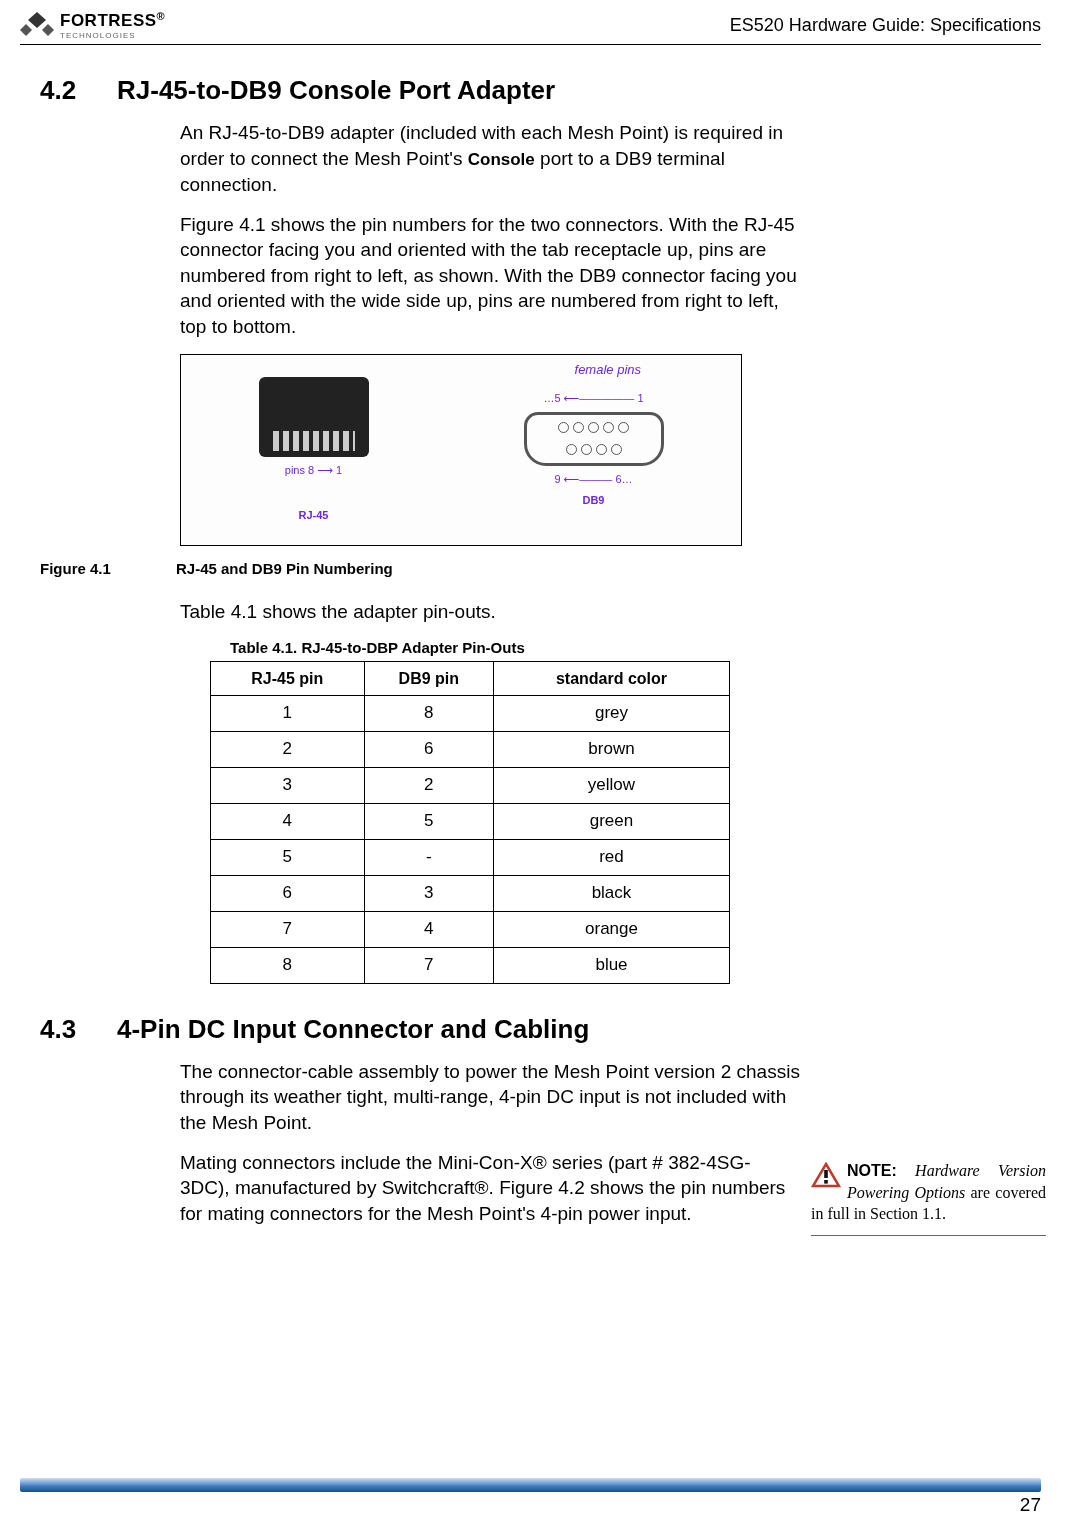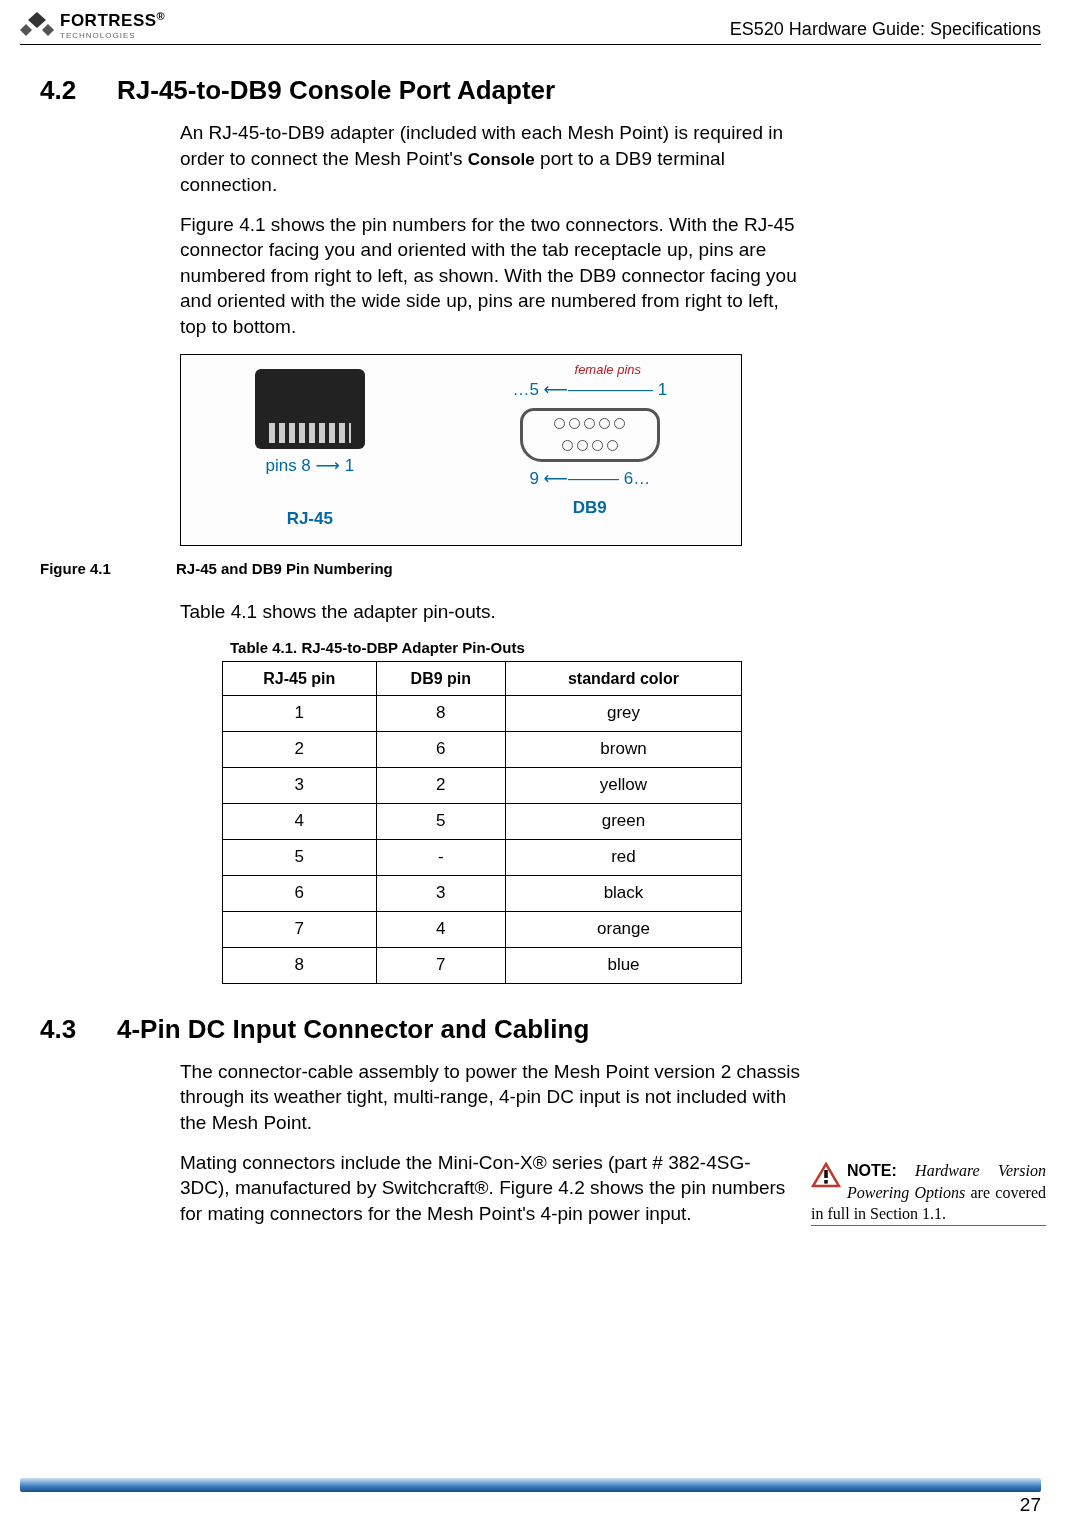--- a/index.html
+++ b/index.html
@@ -12,21 +12,21 @@
   }
   .page {
     width: 1091px;
     height: 1522px;
     position: relative;
     box-sizing: border-box;
     padding: 10px 50px 40px 20px;
   }
   .header-row {
     display: flex;
-    align-items: flex-end;
+    align-items: center;
     justify-content: space-between;
     border-bottom: 1px solid #000;
     padding-bottom: 4px;
     margin-bottom: 28px;
   }
   .logo {
     display: flex;
     align-items: center;
     gap: 6px;
   }
@@ -88,21 +88,21 @@
     font-family: Liberation Sans, sans-serif;
     font-weight: 700;
     font-size: 15px;
     text-align: left;
     margin: 12px auto 2px auto;
     width: 520px;
   }
   table.pinouts {
     border-collapse: collapse;
     width: 520px;
-    margin: 0 0 0 42px;
+    margin: 0 0 0 30px;
     font-size: 17px;
   }
   table.pinouts th, table.pinouts td {
     border: 1px solid #000;
     padding: 6px 0;
     text-align: center;
   }
   table.pinouts th {
     font-family: Verdana, sans-serif;
     font-weight: 700;
@@ -111,20 +111,21 @@
   .side-note {
     position: absolute;
     right: 45px;
     top: 1160px;
     width: 235px;
     font-family: Georgia, "Times New Roman", serif;
     font-size: 16px;
     text-align: justify;
     line-height: 1.35;
     border-bottom: 1px solid #666;
+    padding-bottom: 10px;
   }
   .side-note .note-label {
     font-family: Arial, sans-serif;
     font-weight: 700;
     font-style: normal;
   }
   .side-note .italic { font-style: italic; }
   .note-icon {
     float: left;
     margin: 2px 6px 0 0;
@@ -142,22 +143,22 @@
     position: absolute;
     right: 50px;
     bottom: 6px;
     font-size: 19px;
   }
   .rj45-shape, .db9-shape { display:flex; flex-direction:column; align-items:center; gap:6px;}
   .rj45-body { width:110px; height:80px; background:#222; border-radius:6px; position:relative;}
   .rj45-body:after { content:""; position:absolute; bottom:6px; left:14px; right:14px; height:20px; background:repeating-linear-gradient(to right,#ccc 0 6px,#222 6px 10px);}
   .db9-body { width:140px; height:54px; border:3px solid #555; border-radius:14px 14px 22px 22px; display:flex; flex-direction:column; justify-content:center; align-items:center; gap:3px; padding:6px 10px; box-sizing:border-box;}
   .db9-hole { width:9px; height:9px; border:1px solid #555; border-radius:50%; display:inline-block; margin:0 2px;}
-  .fig-lbl { font-family: Arial; font-size:17px; color:#0369a1;}
-  .fig-top-lbl { position:absolute; top:6px; right:100px; font-size:13px; color:#b91c1c; font-style:italic;}
+  .fig-lbl { font-family: Arial; font-size:11px; color:#6d28d9;}
+  .fig-top-lbl { position:absolute; top:6px; right:100px; font-size:13px; color:#6d28d9; font-style:italic;}
 </style>
 </head>
 <body>
 
 <div class="page">
 
   <div class="header-row">
     <div class="logo">
       <svg width="34" height="30">
         <polygon points="17,2 26,10 17,18 8,10" fill="#333"></polygon>

